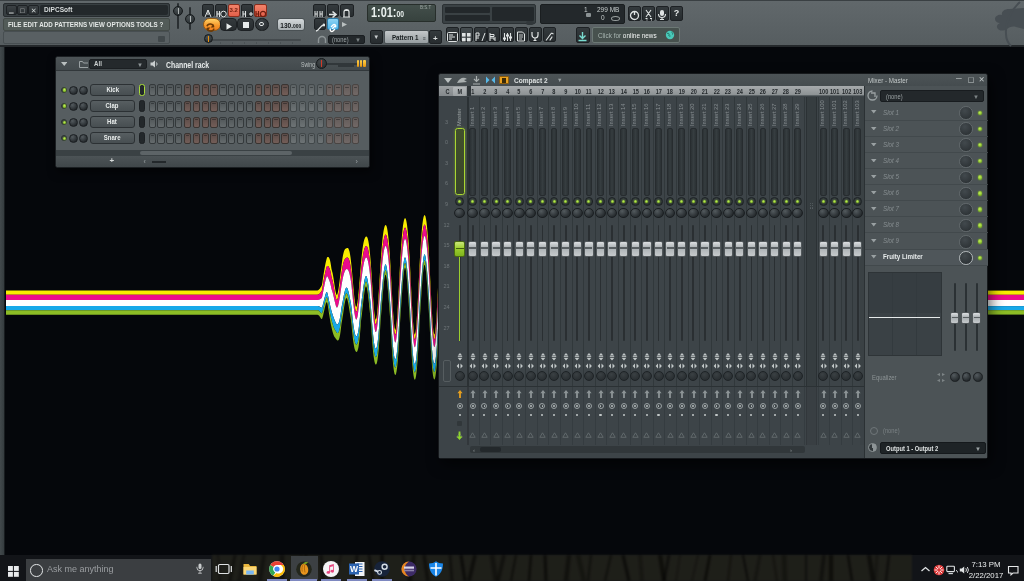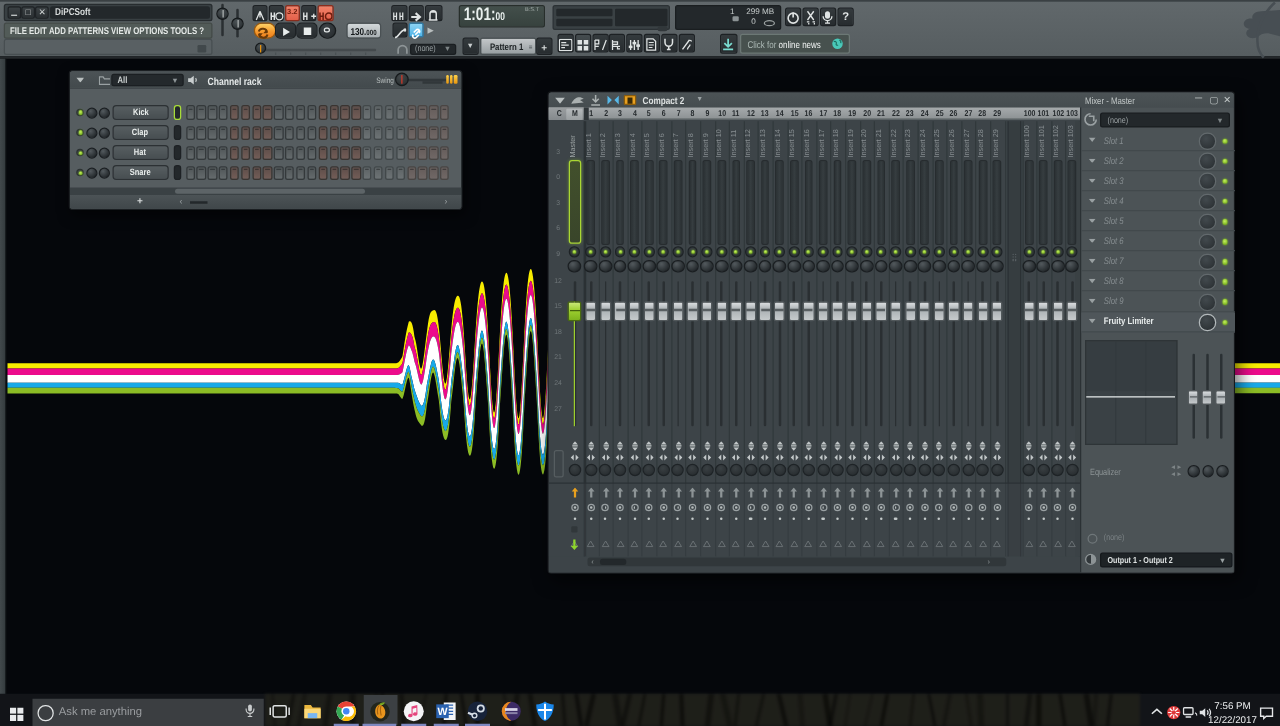--- a/index.html
+++ b/index.html
@@ -1776,16 +1776,16 @@
   </svg>
 <svg style="position:absolute;left:946px;top:564.5px;z-index:6" width="12" height="10">
     <rect x="0.8" y="1.2" width="7.6" height="5.4" rx="0.8" stroke="#dfe2e4" stroke-width="1.1" fill="none"></rect>
     <path d="M2.5 8.6 h4.4" stroke="#dfe2e4" stroke-width="1.1"></path>
     <path d="M10 5.2 a2.6 2.6 0 0 1 1.6 2.3" stroke="#dfe2e4" stroke-width="0.9" fill="none"></path>
   </svg>
 <svg style="position:absolute;left:958.5px;top:564.5px;z-index:6" width="11" height="10">
     <path d="M0.8 3.6 h2 L5.2 1.5 v7 L2.8 6.4 H0.8 Z" fill="#dfe2e4"></path>
     <path d="M6.8 3.2 a3 3 0 0 1 0 3.6 M8.3 2 a5 5 0 0 1 0 6" stroke="#dfe2e4" stroke-width="0.95" fill="none"></path>
   </svg>
-<div style="left:968px;top:560px;z-index:6;width:36px;text-align:center;color:#eceeef;font-size:7.8px;">7:56 PM</div>
-<div style="left:964px;top:570.5px;z-index:6;width:44px;text-align:center;color:#eceeef;font-size:7.8px;">12/22/2017</div>
+<div style="left:968px;top:560px;z-index:6;width:36px;text-align:center;color:#eceeef;font-size:7.8px;">7:13 PM</div>
+<div style="left:964px;top:570.5px;z-index:6;width:44px;text-align:center;color:#eceeef;font-size:7.8px;">2/22/2017</div>
 <svg style="position:absolute;left:1007px;top:563.5px;z-index:6" width="13" height="12">
     <path d="M1.5 2.5 h9.5 v6.5 h-5 l-2 1.8 v-1.8 H1.5 Z" stroke="#e6e8ea" stroke-width="1.1" fill="none"></path>
   </svg>
 </body></html>

